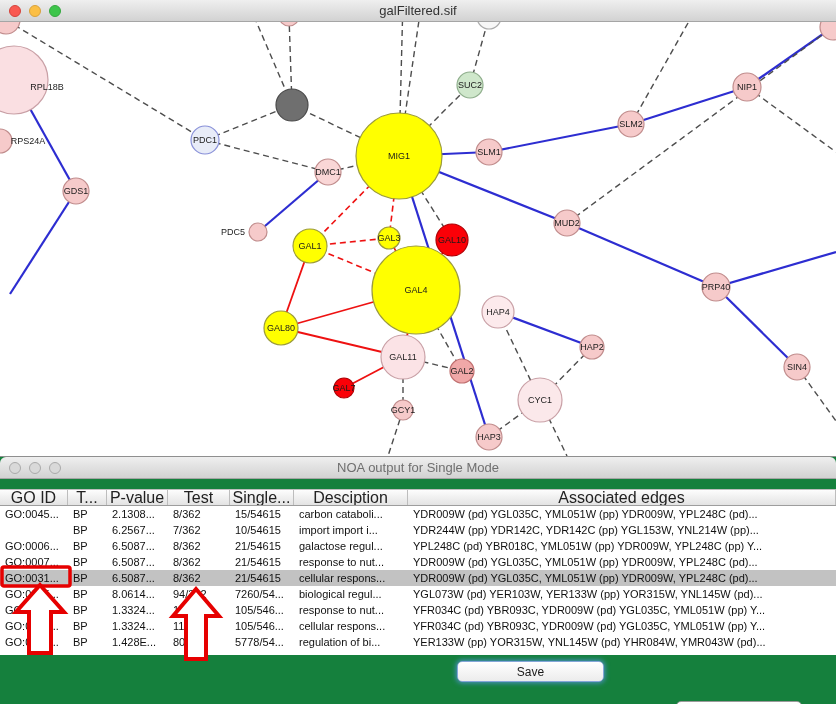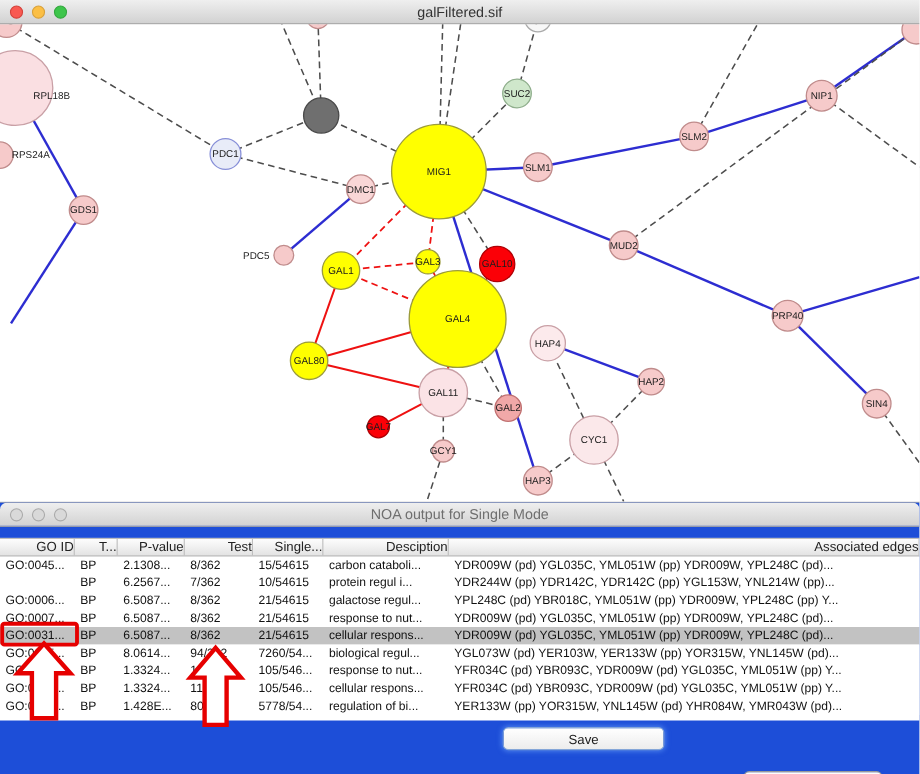--- a/index.html
+++ b/index.html
@@ -5,21 +5,21 @@
   * { margin:0; padding:0; box-sizing:border-box; }
   html,body { width:836px; height:704px; }
   body {
     position:relative;
     font-family:"Liberation Sans", sans-serif;
     background:#e9e9e9;
     overflow:hidden;
   }
   .window { position:absolute; left:0; width:836px; }
   .top-window { top:0; height:457px; background:#ffffff; border-bottom:1px solid #8f8f8f; }
-  .bottom-window { top:457px; height:247px; background:#1d4ed8;text-decoration:underline; }
+  .bottom-window { top:457px; height:247px; background:#15803d;text-decoration:underline; }
 
   .titlebar {
     position:absolute; top:0; left:0; right:0; height:22px;
     background:linear-gradient(#efefef,#d2d2d2);
     border-bottom:1px solid #a5a5a5;
     display:flex; align-items:center; justify-content:center;
     z-index:5;
   }
   .bottom-window .titlebar { border-radius:6px 6px 0 0; }
   .titlebar .title { font-size:13px; color:#333; }
@@ -41,22 +41,22 @@
   .table {
     position:absolute; top:32px; left:0; right:0; height:166px;
     background:#ffffff;
     border-top:1px solid #bdbdbd;
     overflow:hidden;
   }
   .thead { display:flex; height:16px;
     background:linear-gradient(#fdfdfd,#e3e3e3);
     border-bottom:1px solid #9d9d9d; }
   .hcell {
-    font-size:12px; line-height:15px; color:#222;
-    text-align:right; white-space:nowrap; overflow:hidden;
+    font-size:16px; line-height:15px; color:#222;
+    text-align:center; white-space:nowrap; overflow:hidden;
     border-right:1px solid #bdbdbd;
   }
   .trow { display:flex; height:16px; background:#ffffff; }
   .trow.selected { background:#c2c2c2; }
   .tcell {
     font-size:11px; line-height:16px; color:#111;
     padding-left:5px; white-space:nowrap; overflow:hidden;
   }
 
   .buttons-row { position:absolute; top:204px; left:0; right:0; height:24px; }
@@ -228,21 +228,21 @@
           <div class="tcell" style="width: 64px;">15/54615</div>
           <div class="tcell" style="width: 114px;">carbon cataboli...</div>
           <div class="tcell" style="flex: 1 1 0%;">YDR009W (pd) YGL035C, YML051W (pp) YDR009W, YPL248C (pd)...</div>
         </div>
         <div class="trow">
           <div class="tcell" style="width: 68px; margin-top: 36px;">GO:0016...</div>
           <div class="tcell" style="width: 39px;">BP</div>
           <div class="tcell" style="width: 61px;">6.2567...</div>
           <div class="tcell" style="width: 62px;">7/362</div>
           <div class="tcell" style="width: 64px;">10/54615</div>
-          <div class="tcell" style="width: 114px;">protein regul i...</div>
+          <div class="tcell" style="width: 114px;">import import i...</div>
           <div class="tcell" style="flex: 1 1 0%;">YDR244W (pp) YDR142C, YDR142C (pp) YGL153W, YNL214W (pp)...</div>
         </div>
         <div class="trow">
           <div class="tcell" style="width: 68px;">GO:0006...</div>
           <div class="tcell" style="width: 39px;">BP</div>
           <div class="tcell" style="width: 61px;">6.5087...</div>
           <div class="tcell" style="width: 62px;">8/362</div>
           <div class="tcell" style="width: 64px;">21/54615</div>
           <div class="tcell" style="width: 114px;">galactose regul...</div>
           <div class="tcell" style="flex: 1 1 0%;">YPL248C (pd) YBR018C, YML051W (pp) YDR009W, YPL248C (pp) Y...</div>

